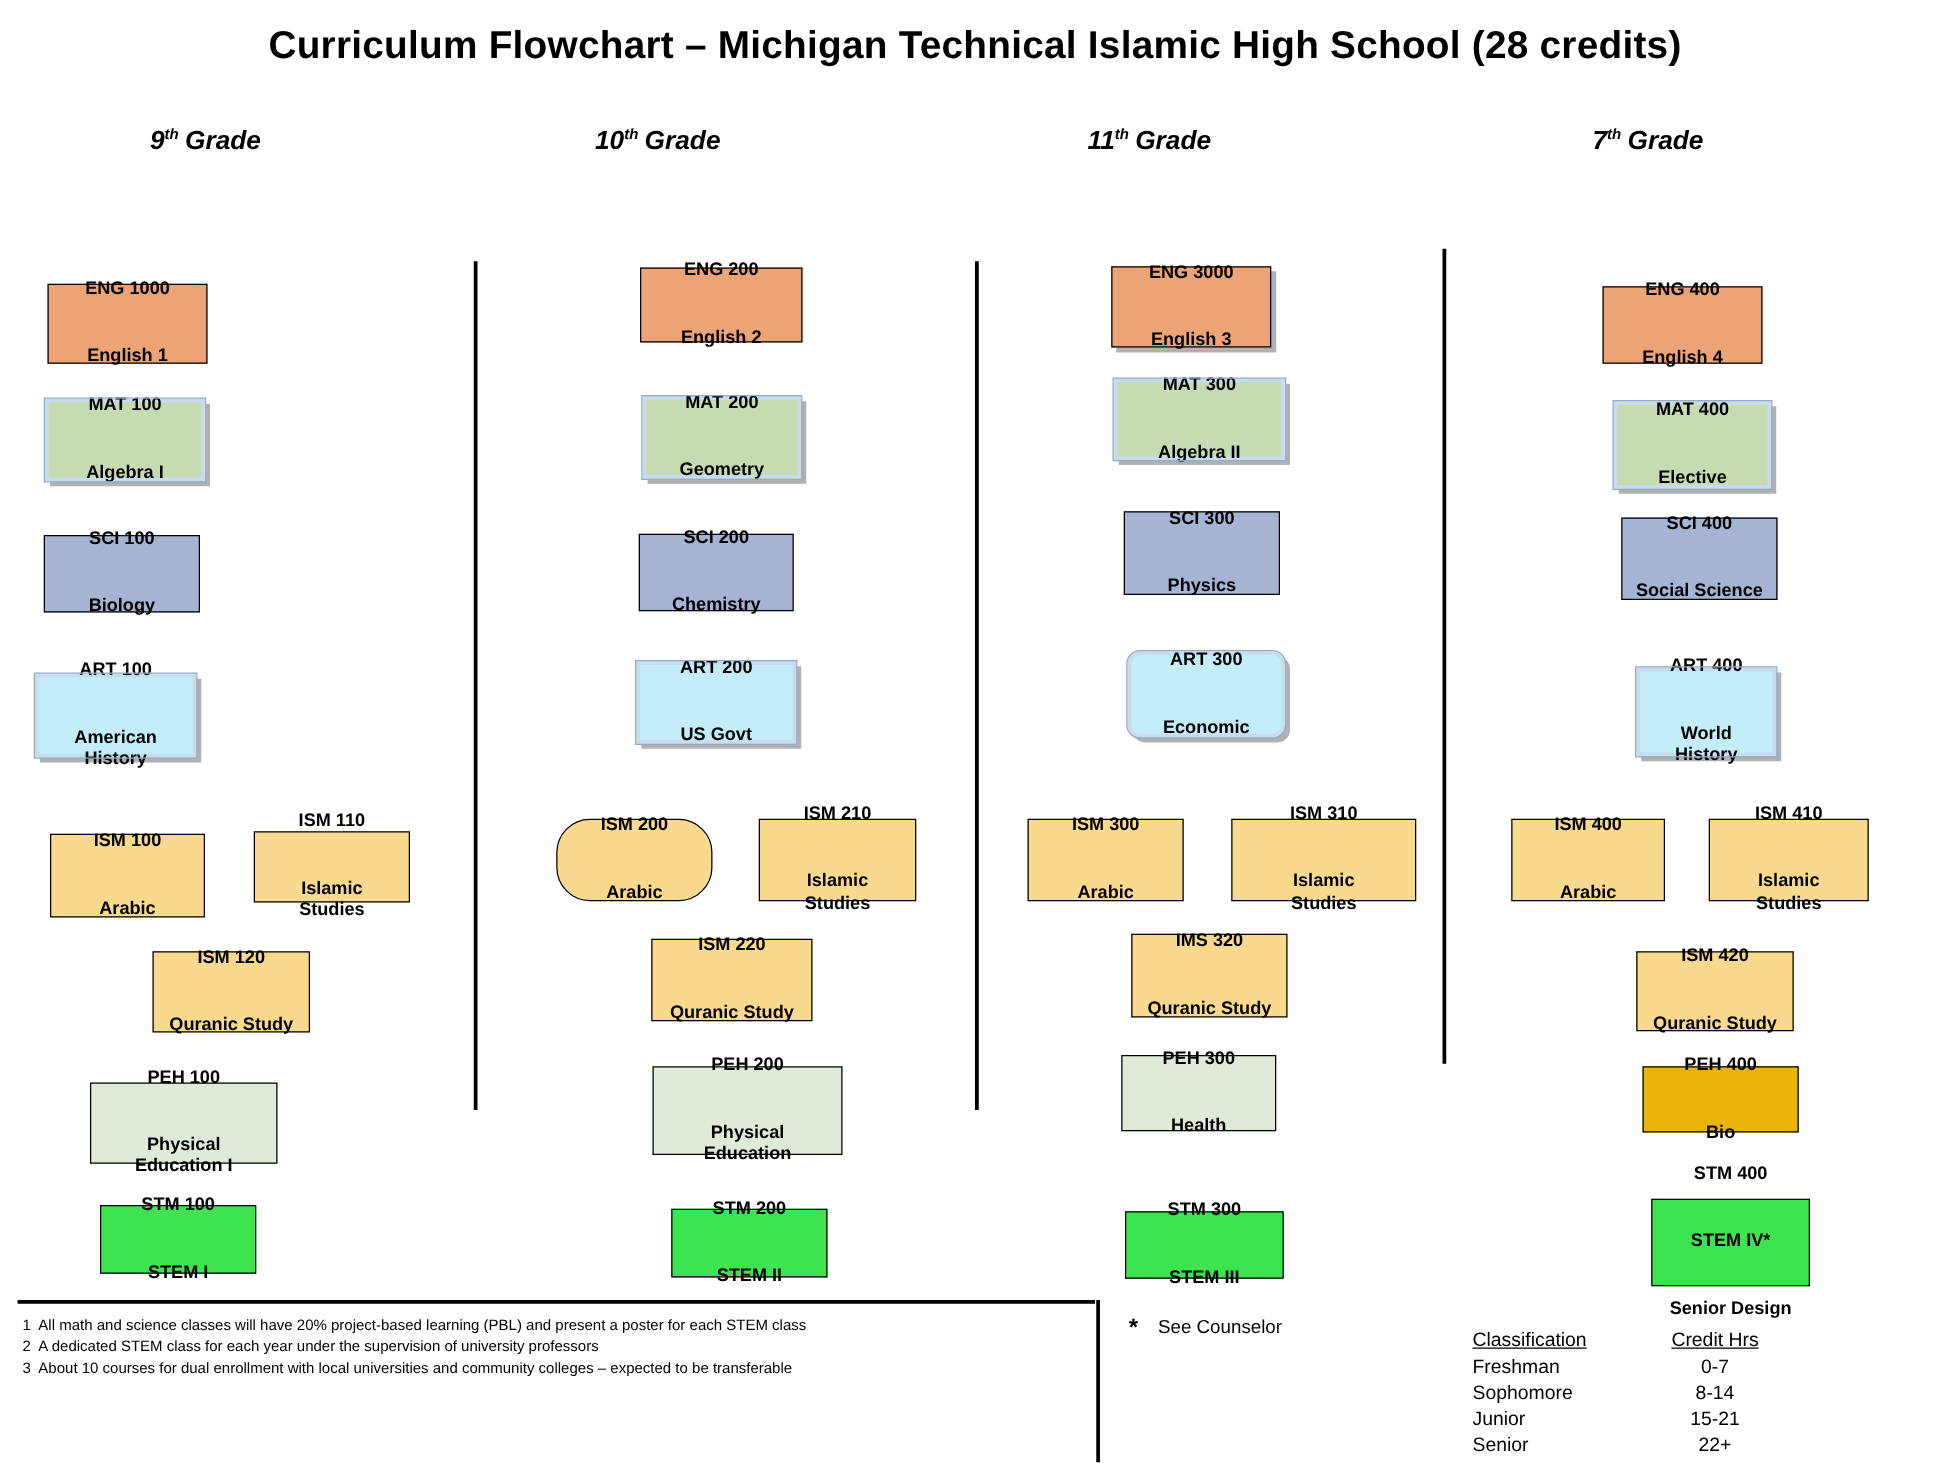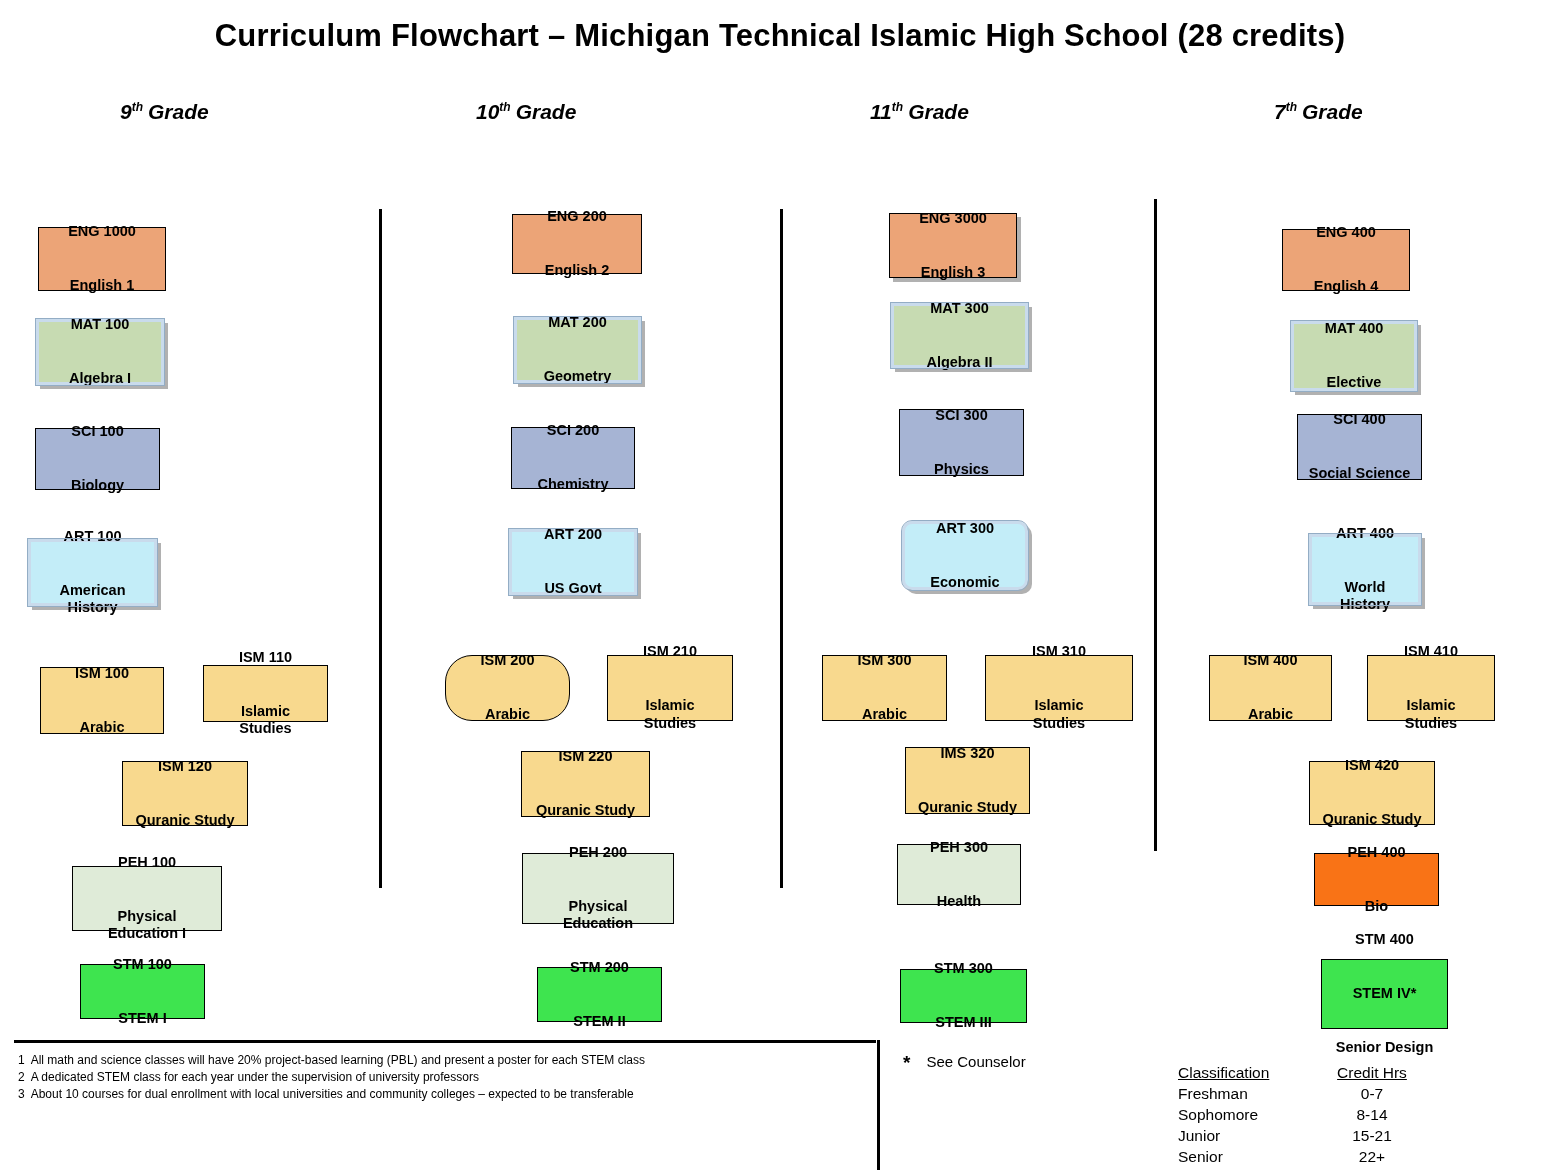--- a/index.html
+++ b/index.html
@@ -198,21 +198,21 @@
   <span class="course-title">Arabic</span>
 </div>
 <div class="box wrap2" style="left: 1367px; top: 655px; width: 128px; height: 66px; background: rgb(248, 217, 142);">
   <span class="course-code">ISM 410</span>
   <span class="course-title">Islamic Studies</span>
 </div>
 <div class="box" style="left: 1309px; top: 761px; width: 126px; height: 64px; background: rgb(248, 217, 142);">
   <span class="course-code">ISM 420</span>
   <span class="course-title">Quranic Study</span>
 </div>
-<div class="box" style="left: 1314px; top: 853px; width: 125px; height: 53px; background: #f97316;">
+<div class="box" style="left: 1314px; top: 853px; width: 125px; height: 53px; background: #eab308;">
   <span class="course-code">PEH 400</span>
   <span class="course-title">Bio</span>
 </div>
 <div class="box" style="left: 1321px; top: 959px; width: 127px; height: 70px; background: rgb(62, 228, 79);">
   <span class="course-code">STM 400</span>
   <span class="course-title">STEM IV*</span>
   <span class="course-subtitle">Senior Design</span>
 </div>
 
 <div class="hline" style="left:14px;top:1040px;width:862px;height:3px"></div>

